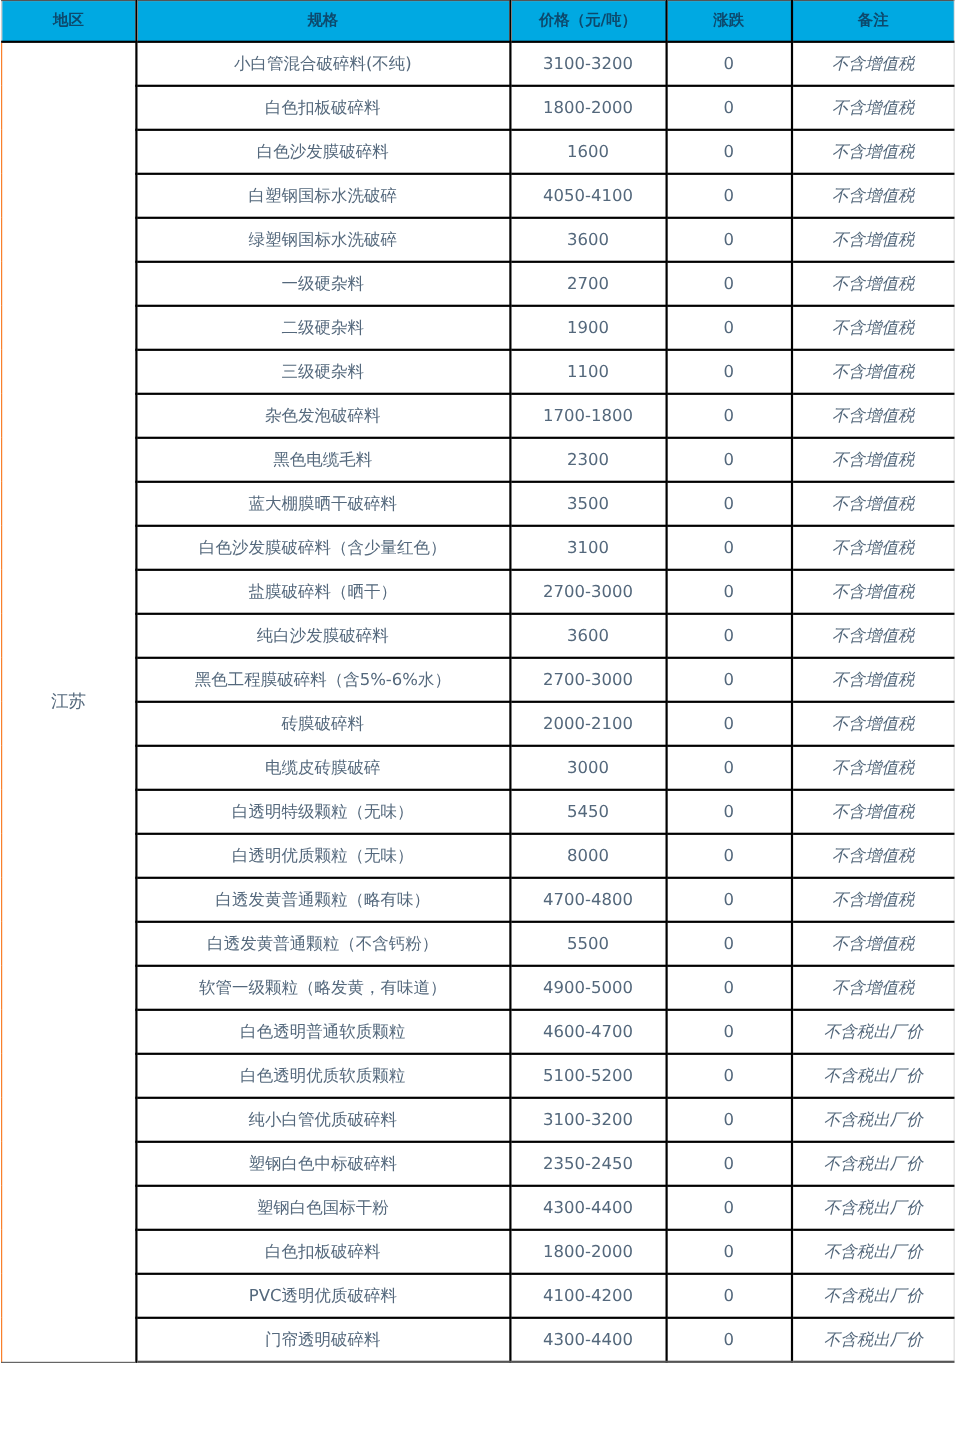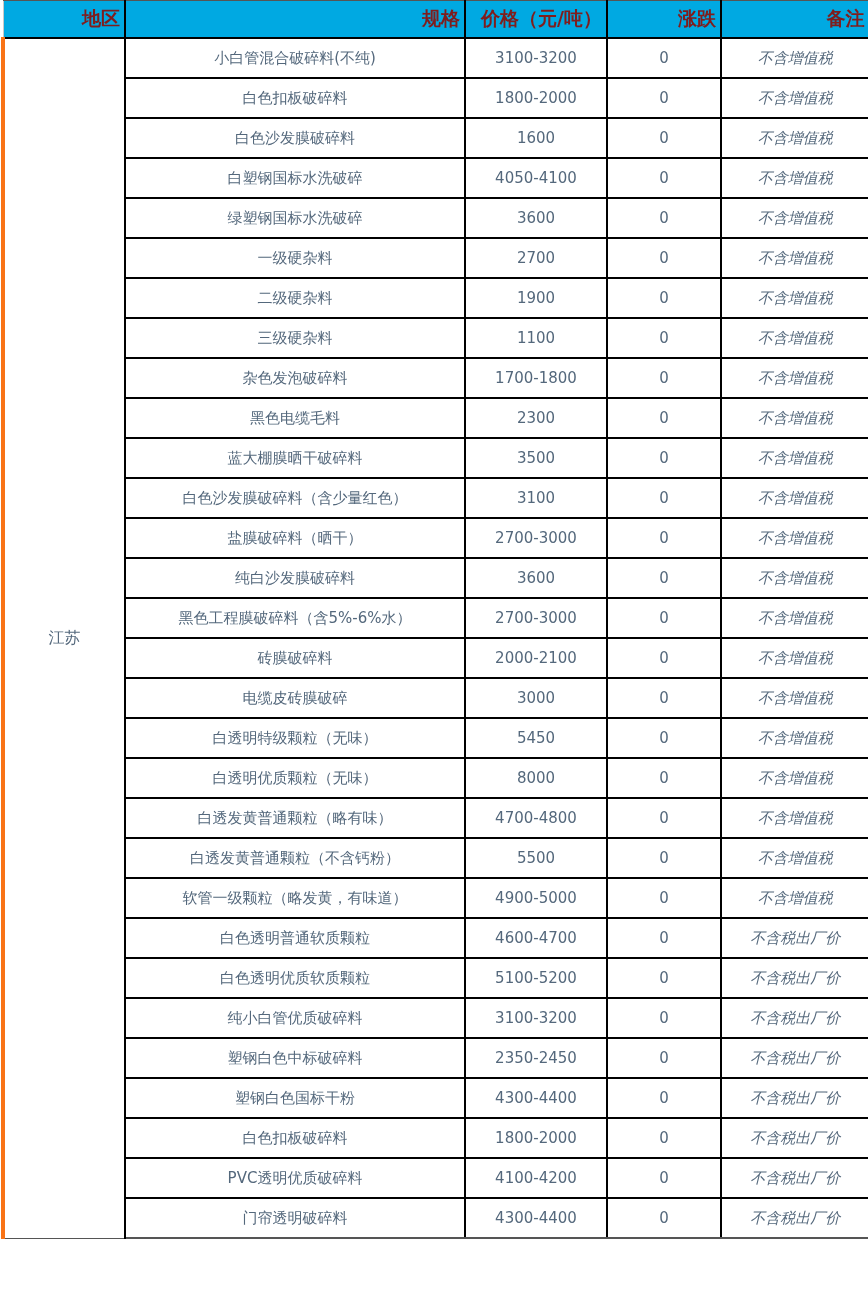--- a/index.html
+++ b/index.html
@@ -30,39 +30,38 @@
   th, td {
     border: 2px solid #000000;
     text-align: center;
     vertical-align: middle;
     padding: 0 4px;
     overflow: hidden;
     white-space: nowrap;
   }
   thead th {
     background: #00a9e2;
-    color: #7f1d1d;
+    color: #0c4a6e;
     height: 36px;
-    font-size: 19px;
+    font-size: 14px;
     font-weight: bold;
     border-top: 1px solid #555555;
-    text-align: right;
   }
   thead th:first-child { border-left: 1px solid #c9c9c9; }
   thead th:last-child  { border-right: 1px solid #c9c9c9; }
 
   tbody td {
     height: 38px;
     font-size: 15px;
     color: #54687c;
     background: #ffffff;
   }
   tbody td.region-cell {
     font-size: 16px;
-    border-left: 4px solid #f97316;
+    border-left: 1px solid #f97316;
     border-bottom: 1px solid #555555;
   }
   tbody td.note-cell { border-right: 1px solid #c9c9c9; font-style: italic; }
   tbody tr:last-child td { border-bottom: 2px solid #555555; margin-top: 27px; }
 </style>
 </head>
 <body>
 
 <div class="page">
   <table class="price-table">

